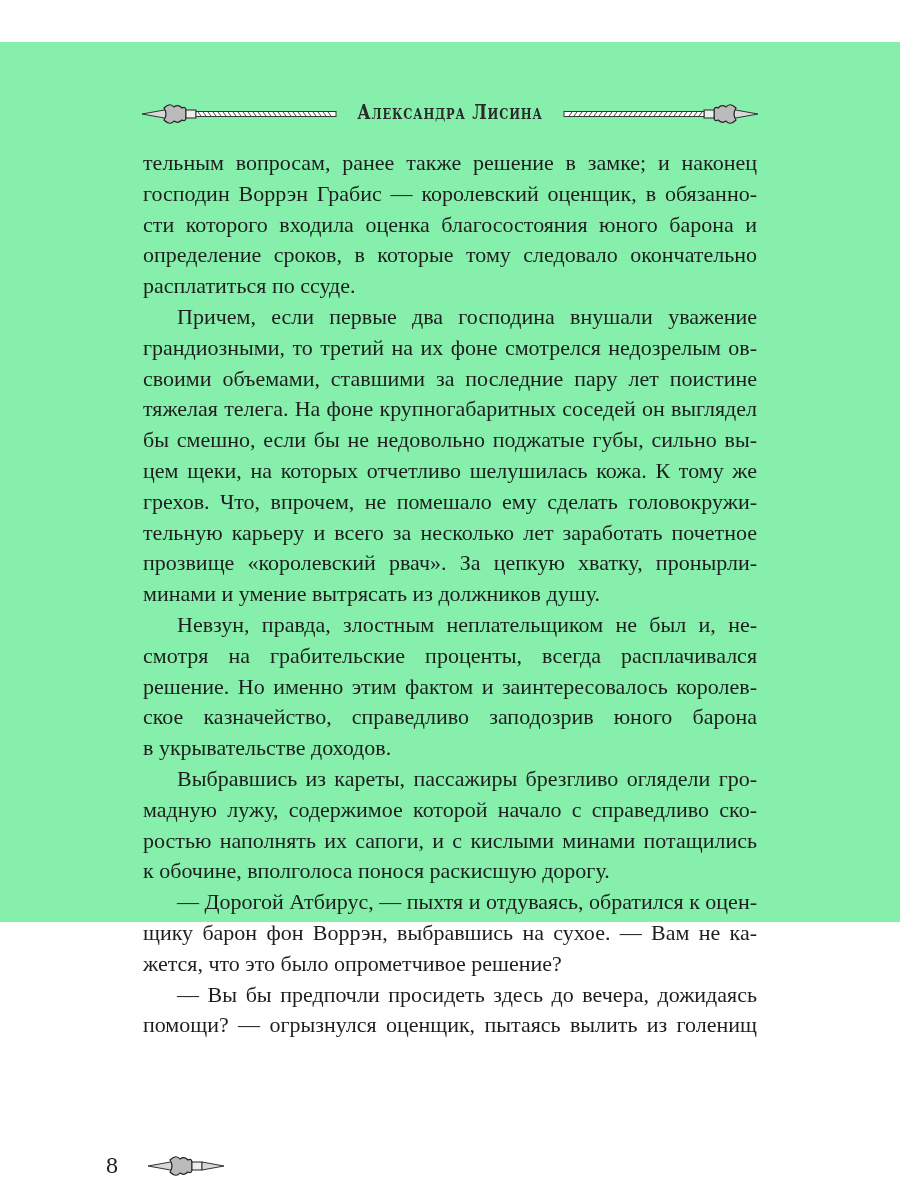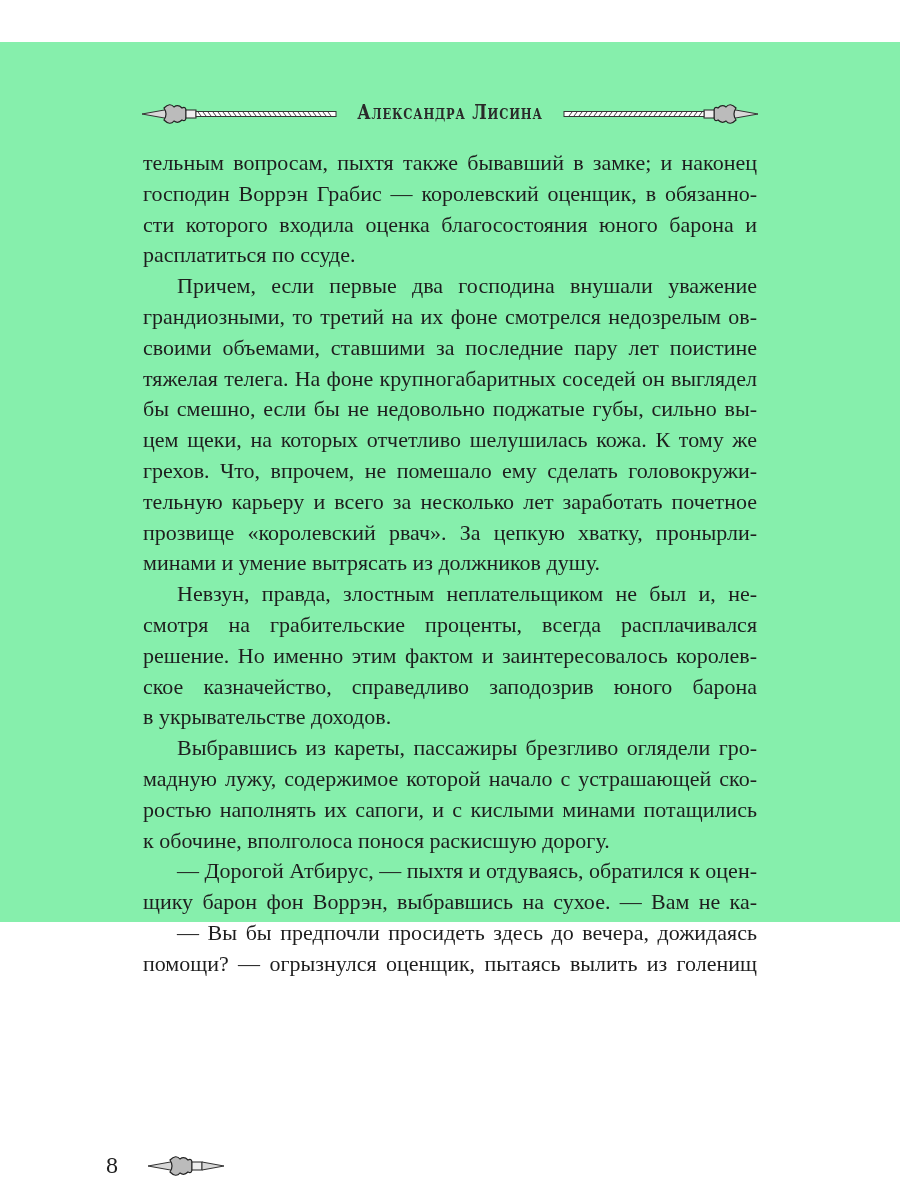--- a/index.html
+++ b/index.html
@@ -109,23 +109,24 @@
           <line x1="173" y1="10" x2="176" y2="14"></line>
           <line x1="178" y1="10" x2="181" y2="14"></line>
           <line x1="183" y1="10" x2="186" y2="14"></line>
           <line x1="188" y1="10" x2="191" y2="14"></line>
       </g>
     </svg>
   </div>
 
   <div class="text">
     <p class="cont">
-      <span class="line">тельным вопросам, пыхтя также бывавший в замке; и наконец</span>
+      <span class="line">тельным вопросам, ранее также решение в замке; и наконец</span>
       <span class="line">господин Воррэн Грабис — королевский оценщик, в обязанно-</span>
       <span class="line">сти которого входила оценка благосостояния юного барона и</span>
+      <span class="line">определение сроков, в которые тому следовало окончательно</span>
       <span class="line last">расплатиться по ссуде.</span>
     </p>
     <p>
       <span class="line">Причем, если первые два господина внушали уважение</span>
       <span class="line" style="text-indent:0">грандиозными, то третий на их фоне смотрелся недозрелым ов-</span>
       <span class="line" style="text-indent:0">своими объемами, ставшими за последние пару лет поистине</span>
       <span class="line" style="text-indent:0">тяжелая телега. На фоне крупногабаритных соседей он выглядел</span>
       <span class="line" style="text-indent:0">бы смешно, если бы не недовольно поджатые губы, сильно вы-</span>
       <span class="line" style="text-indent:0">цем щеки, на которых отчетливо шелушилась кожа. К тому же</span>
       <span class="line" style="text-indent:0">грехов. Что, впрочем, не помешало ему сделать головокружи-</span>
@@ -135,27 +136,28 @@
     </p>
     <p>
       <span class="line">Невзун, правда, злостным неплательщиком не был и, не-</span>
       <span class="line" style="text-indent:0">смотря на грабительские проценты, всегда расплачивался</span>
       <span class="line" style="text-indent:0">решение. Но именно этим фактом и заинтересовалось королев-</span>
       <span class="line" style="text-indent:0">ское казначейство, справедливо заподозрив юного барона</span>
       <span class="line last" style="text-indent:0">в укрывательстве доходов.</span>
     </p>
     <p>
       <span class="line">Выбравшись из кареты, пассажиры брезгливо оглядели гро-</span>
-      <span class="line" style="text-indent:0">мадную лужу, содержимое которой начало с устрашающей ско-</span>
+      <span class="line" style="text-indent:0">мадную лужу, содержимое которой начало с справедливо ско-</span>
       <span class="line" style="text-indent:0">ростью наполнять их сапоги, и с кислыми минами потащились</span>
       <span class="line last" style="text-indent:0">к обочине, вполголоса понося раскисшую дорогу.</span>
     </p>
     <p>
       <span class="line">— Дорогой Атбирус, — пыхтя и отдуваясь, обратился к оцен-</span>
       <span class="line" style="text-indent:0">щику барон фон Воррэн, выбравшись на сухое. — Вам не ка-</span>
+      <span class="line last" style="text-indent:0">жется, что это было опрометчивое решение?</span>
     </p>
     <p>
       <span class="line">— Вы бы предпочли просидеть здесь до вечера, дожидаясь</span>
       <span class="line" style="text-indent:0">помощи? — огрызнулся оценщик, пытаясь вылить из голенищ</span>
     </p>
   </div>
 
   <div class="footer">
     <span class="pagenum">8</span>
     <svg class="orn-foot" width="80" height="24" viewBox="0 0 80 24">

